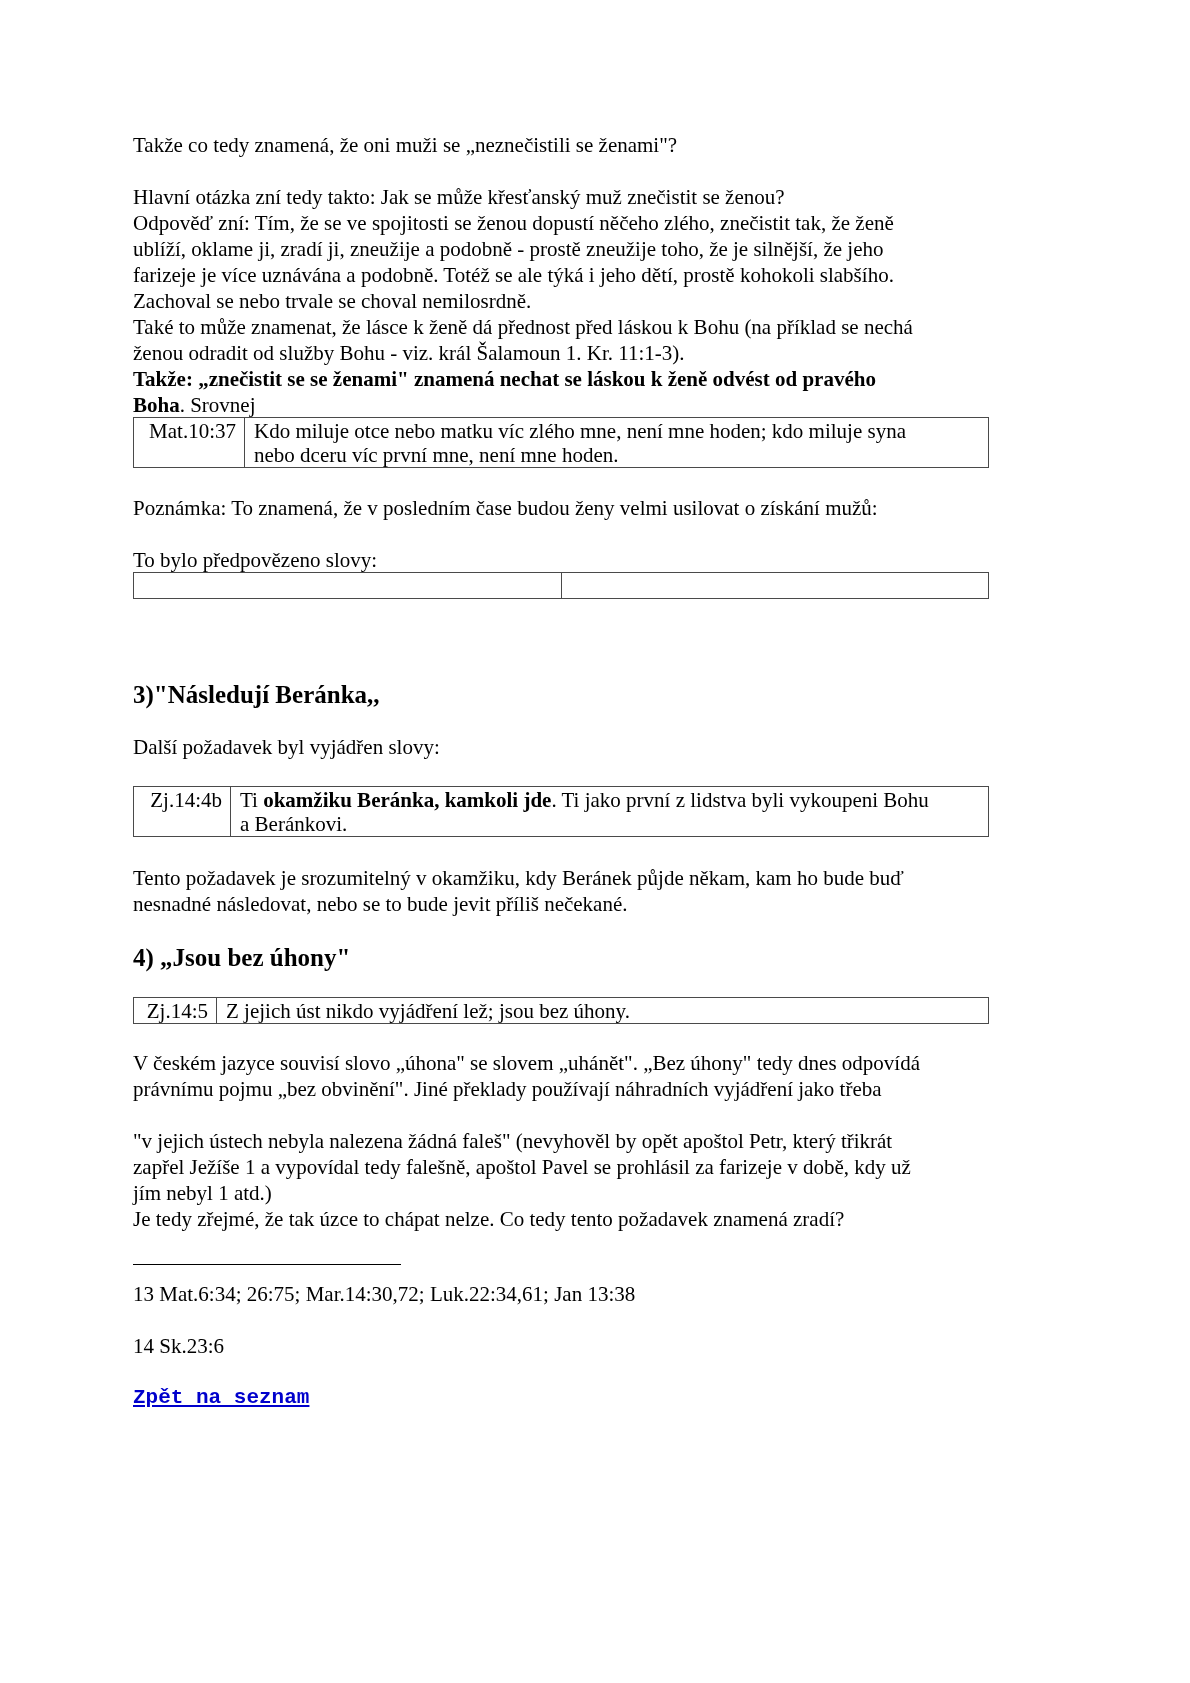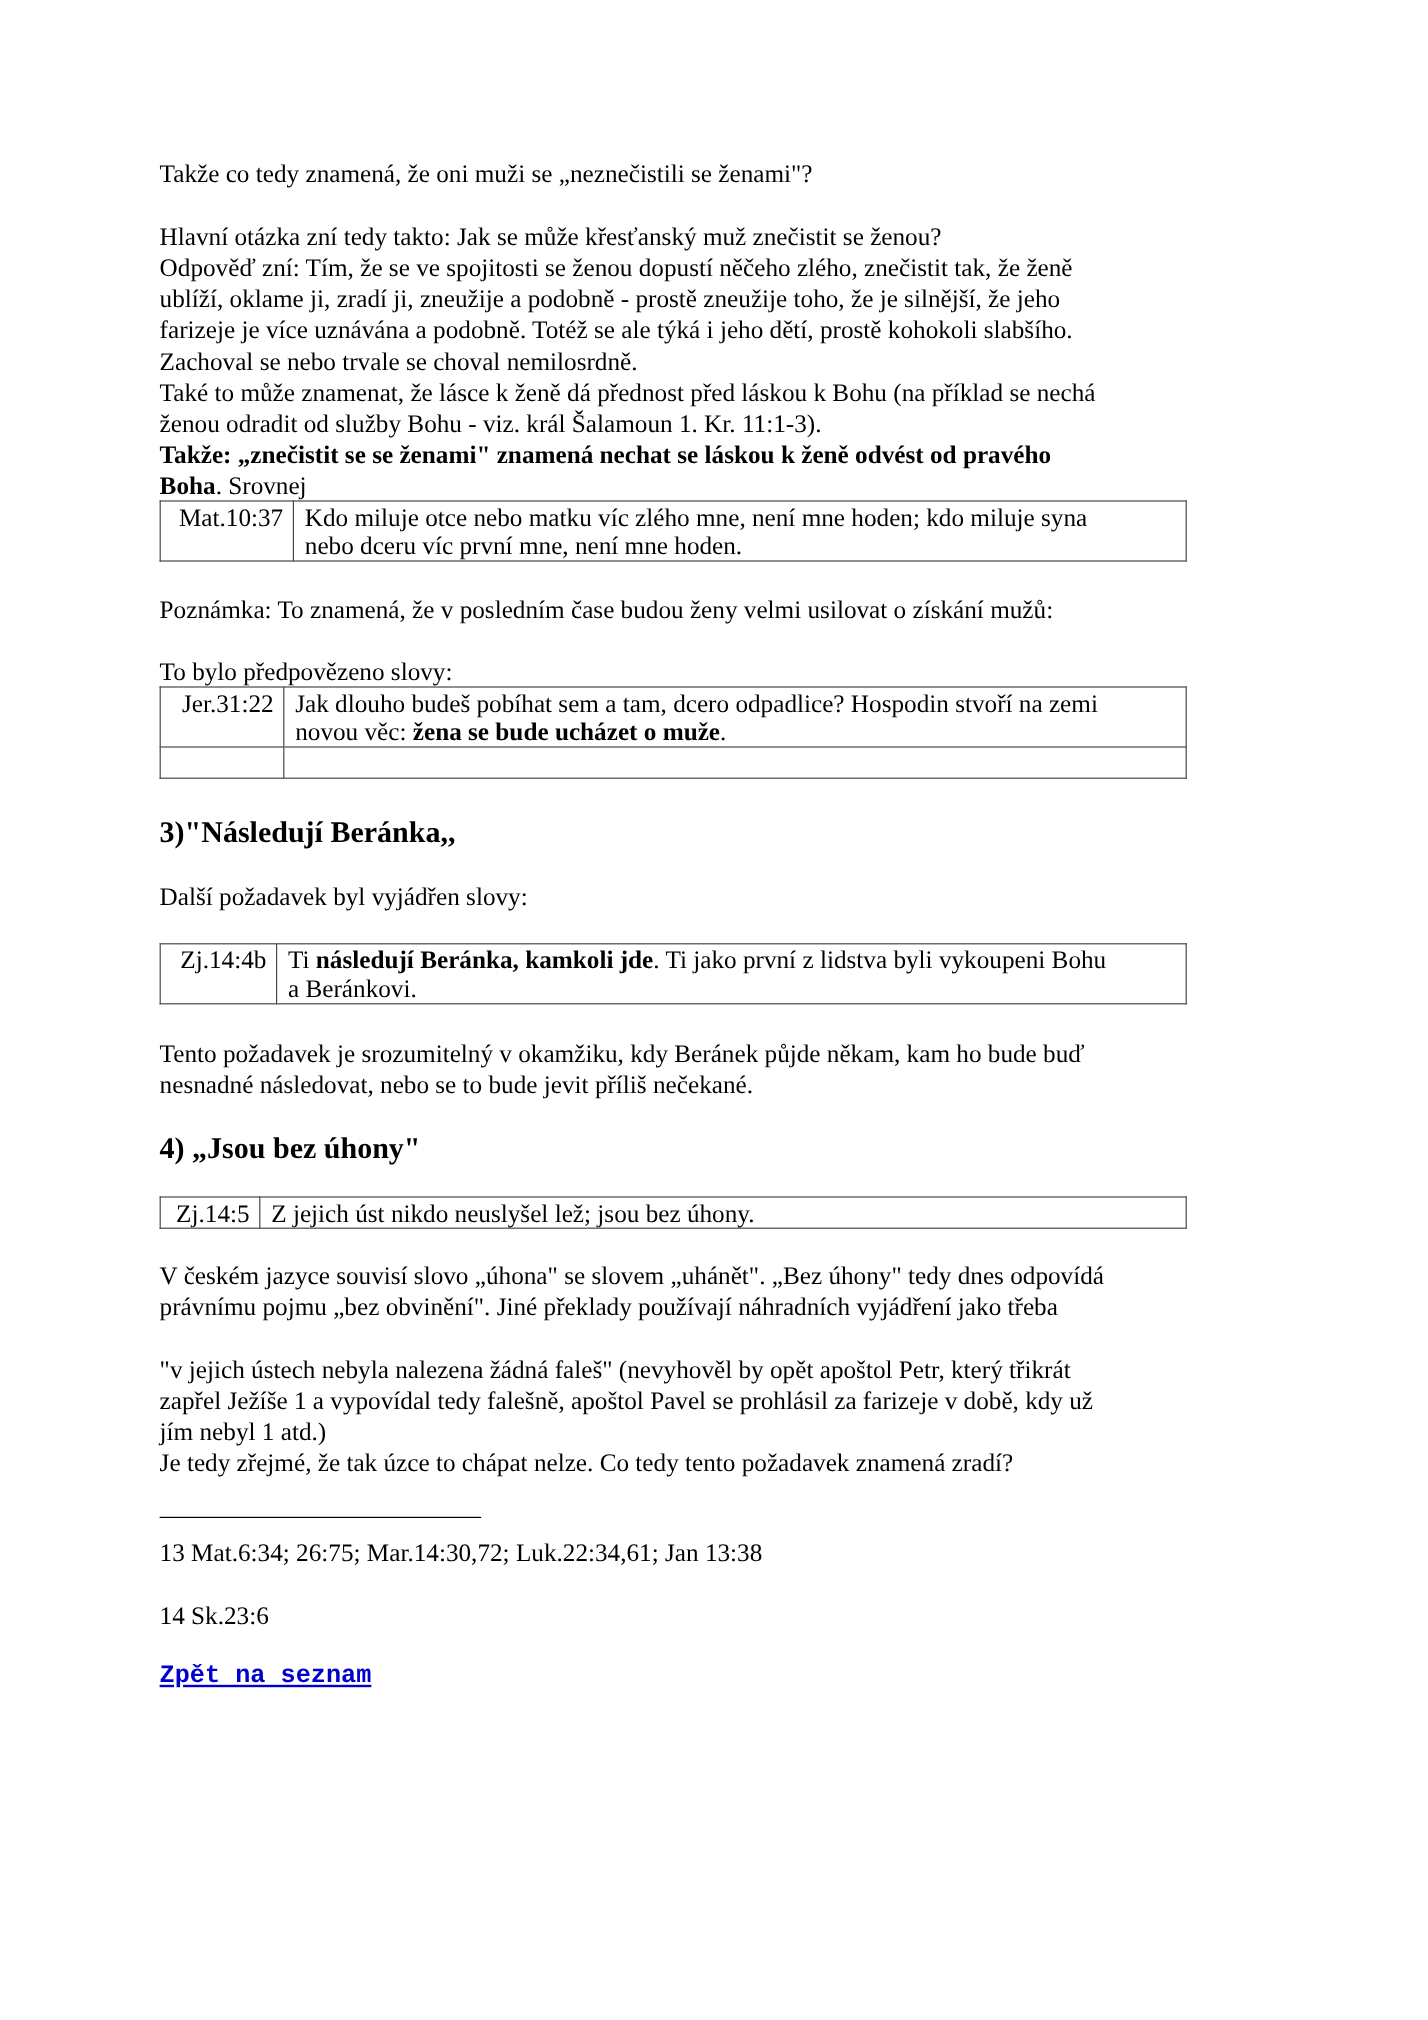--- a/index.html
+++ b/index.html
@@ -61,60 +61,53 @@
       </td>
     </tr>
   </tbody>
     </table>
 
   <div class="line" style="top:496px">Poznámka: To znamená, že v posledním čase budou ženy velmi usilovat o získání mužů:</div>
   <div class="line" style="top:548px">To bylo předpovězeno slovy:</div>
 
   <table class="ref" style="top:572px">
     <tbody>
-        <tr>
-      <td class="ref-cell" style="width:86px">Jer.31:22</td>
-      <td>
-        <div>Jak dlouho budeš pobíhat sem a tam, dcero odpadlice? Hospodin stvoří na zemi</div>
-        <div><span>novou věc: </span><b>žena se bude ucházet o muže</b><span>.</span></div>
-      </td>
-    </tr>
     <tr>
       <td style="height:24px"></td>
       <td></td>
     </tr>
   </tbody>
     </table>
 
   <h2 class="section" style="top:680px">3)"Následují Beránka,,</h2>
 
   <div class="line" style="top:735px">Další požadavek byl vyjádřen slovy:</div>
 
   <table class="ref" style="top:786px">
     <tbody>
         <tr>
       <td class="ref-cell" style="width:80px">Zj.14:4b</td>
       <td>
-        <div><span>Ti </span><b>následují Beránka, kamkoli jde</b><span>. Ti jako první z lidstva byli vykoupeni Bohu</span></div>
+        <div><span>Ti </span><b>okamžiku Beránka, kamkoli jde</b><span>. Ti jako první z lidstva byli vykoupeni Bohu</span></div>
         <div>a Beránkovi.</div>
       </td>
     </tr>
   </tbody>
     </table>
 
   <div class="line" style="top:866px">Tento požadavek je srozumitelný v okamžiku, kdy Beránek půjde někam, kam ho bude buď</div>
   <div class="line" style="top:892px">nesnadné následovat, nebo se to bude jevit příliš nečekané.</div>
 
   <h2 class="section" style="top:943px">4) „Jsou bez úhony"</h2>
 
   <table class="ref" style="top:997px">
     <tbody>
         <tr>
       <td class="ref-cell" style="width:66px">Zj.14:5</td>
-      <td>Z jejich úst nikdo neuslyšel lež; jsou bez úhony.</td>
+      <td>Z jejich úst nikdo vyjádření lež; jsou bez úhony.</td>
     </tr>
   </tbody>
     </table>
 
   <div class="line" style="top:1051px">V českém jazyce souvisí slovo „úhona" se slovem „uhánět". „Bez úhony" tedy dnes odpovídá</div>
   <div class="line" style="top:1077px">právnímu pojmu „bez obvinění". Jiné překlady používají náhradních vyjádření jako třeba</div>
 
   <div class="line" style="top:1129px">"v jejich ústech nebyla nalezena žádná faleš" (nevyhověl by opět apoštol Petr, který třikrát</div>
   <div class="line" style="top:1155px">zapřel Ježíše 1 a vypovídal tedy falešně, apoštol Pavel se prohlásil za farizeje v době, kdy už</div>
   <div class="line" style="top:1181px">jím nebyl 1 atd.)</div>

